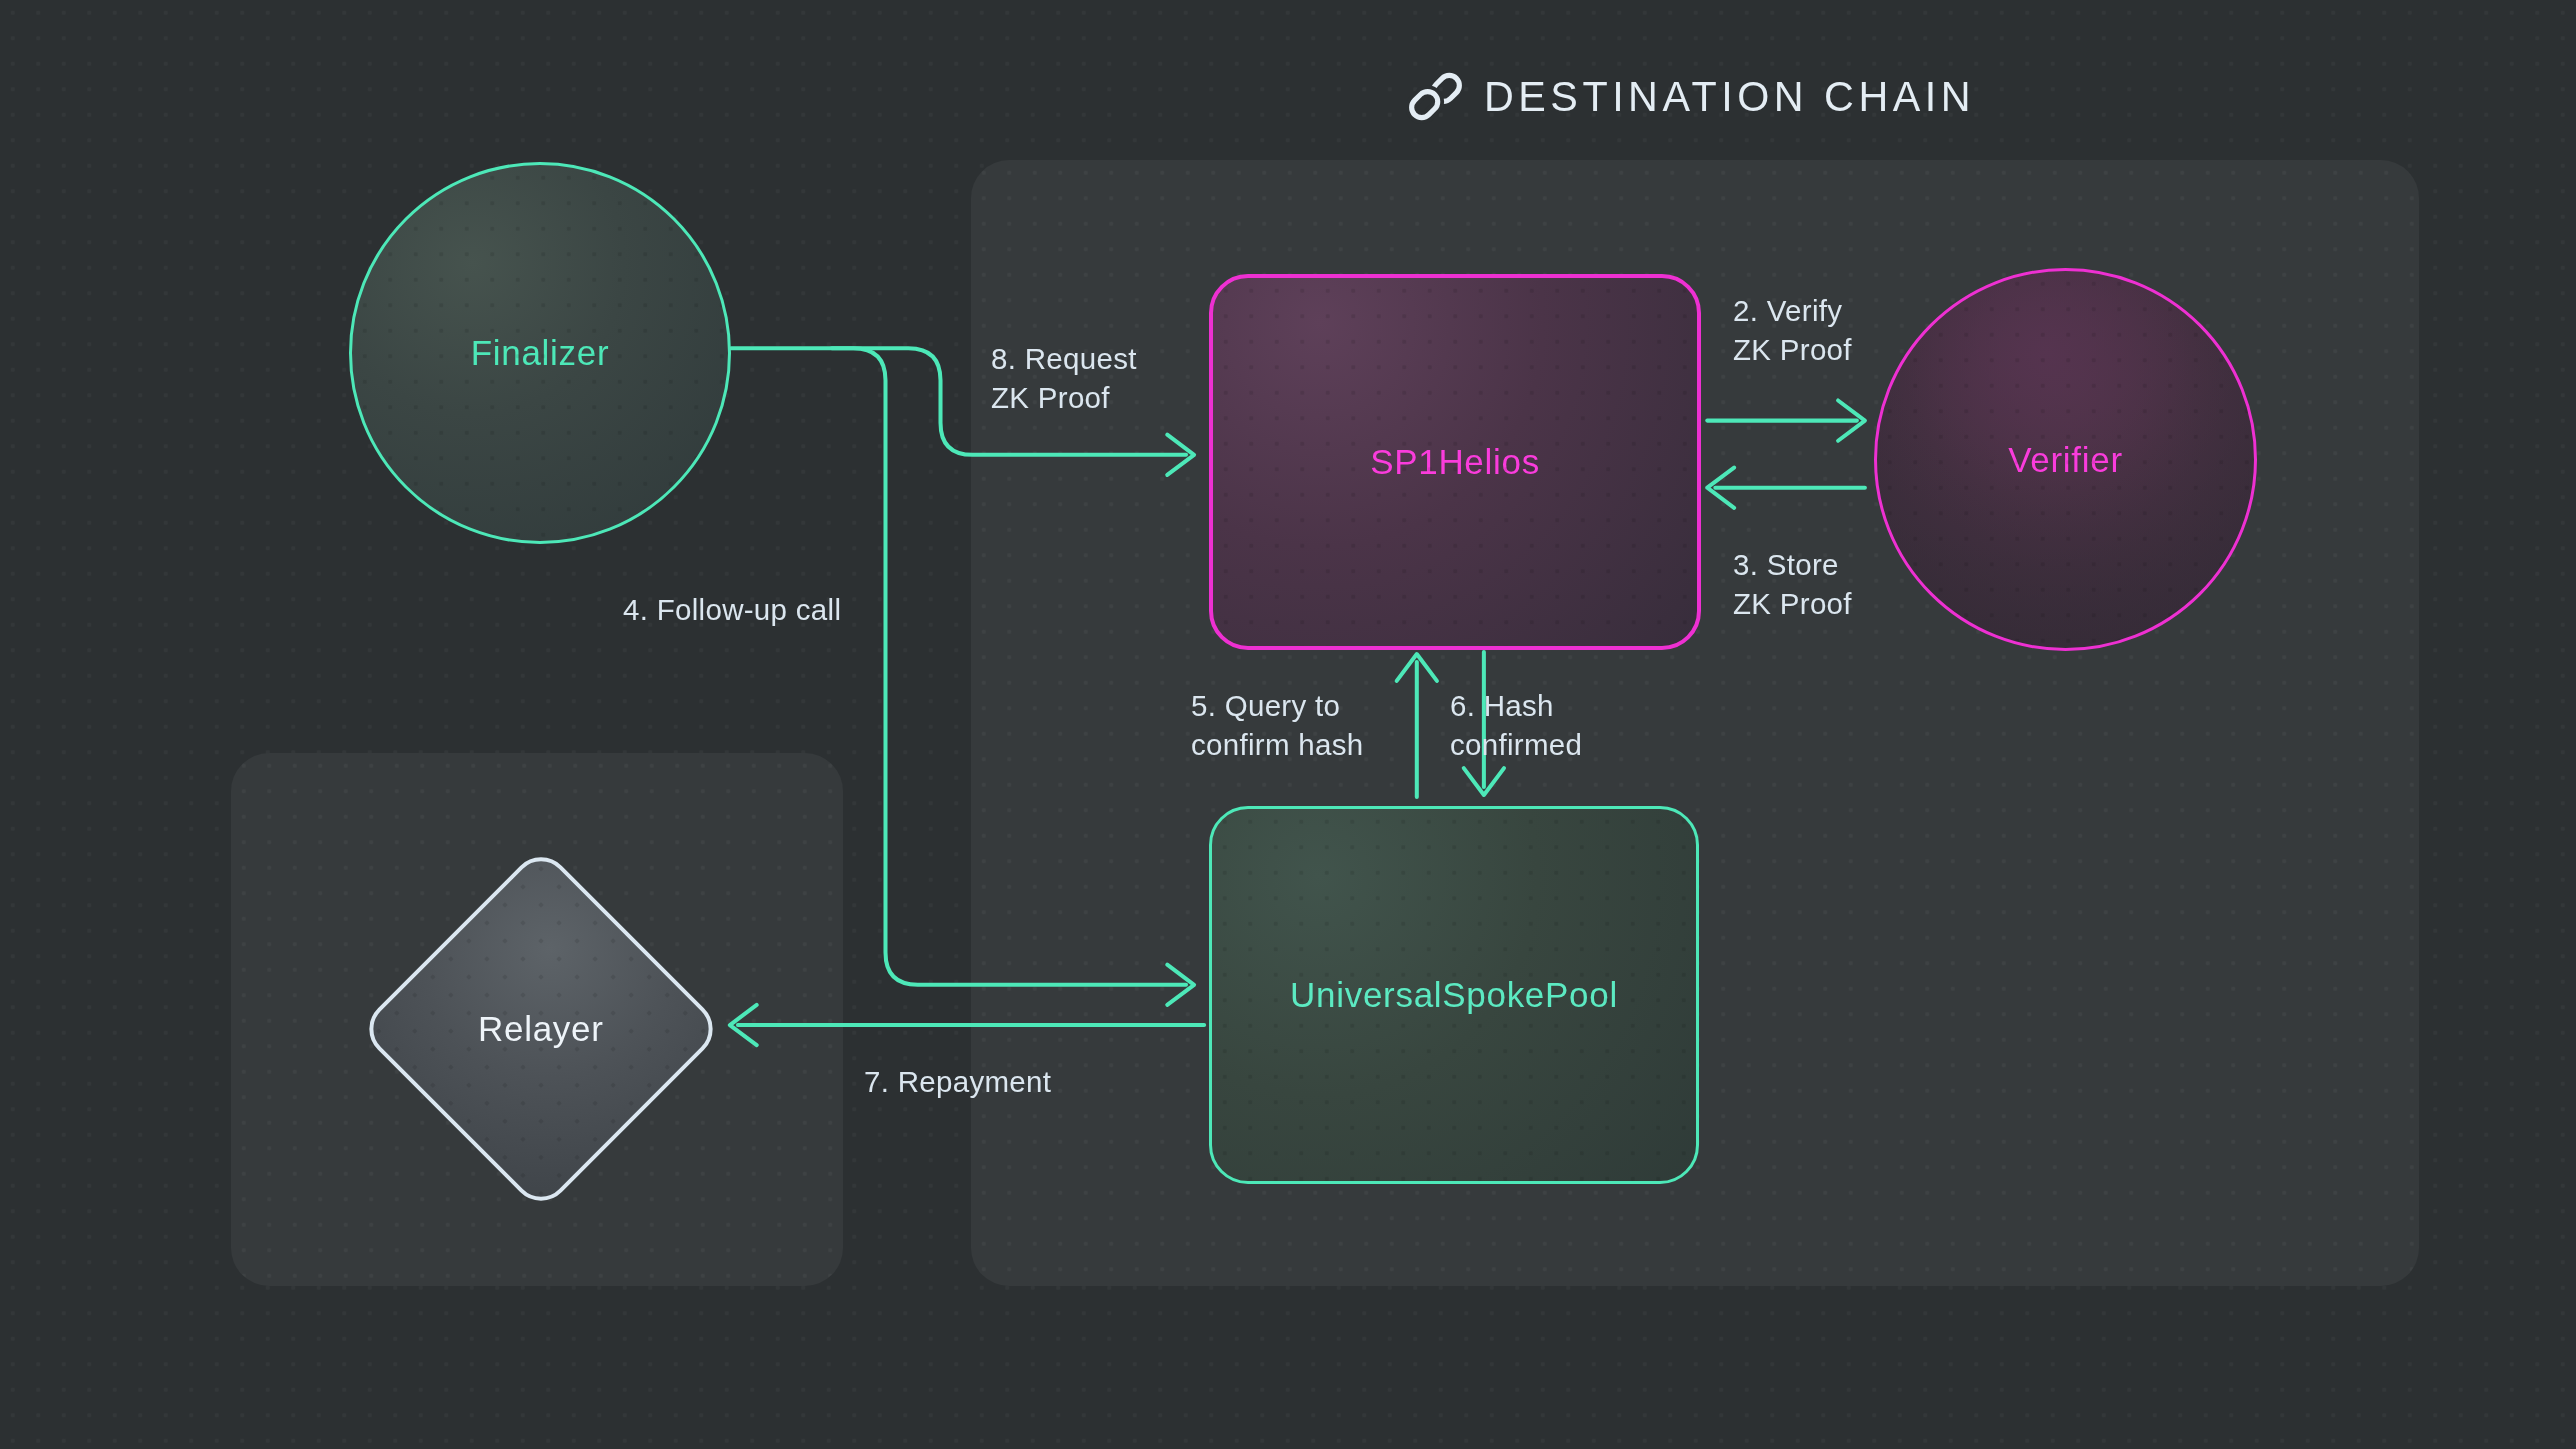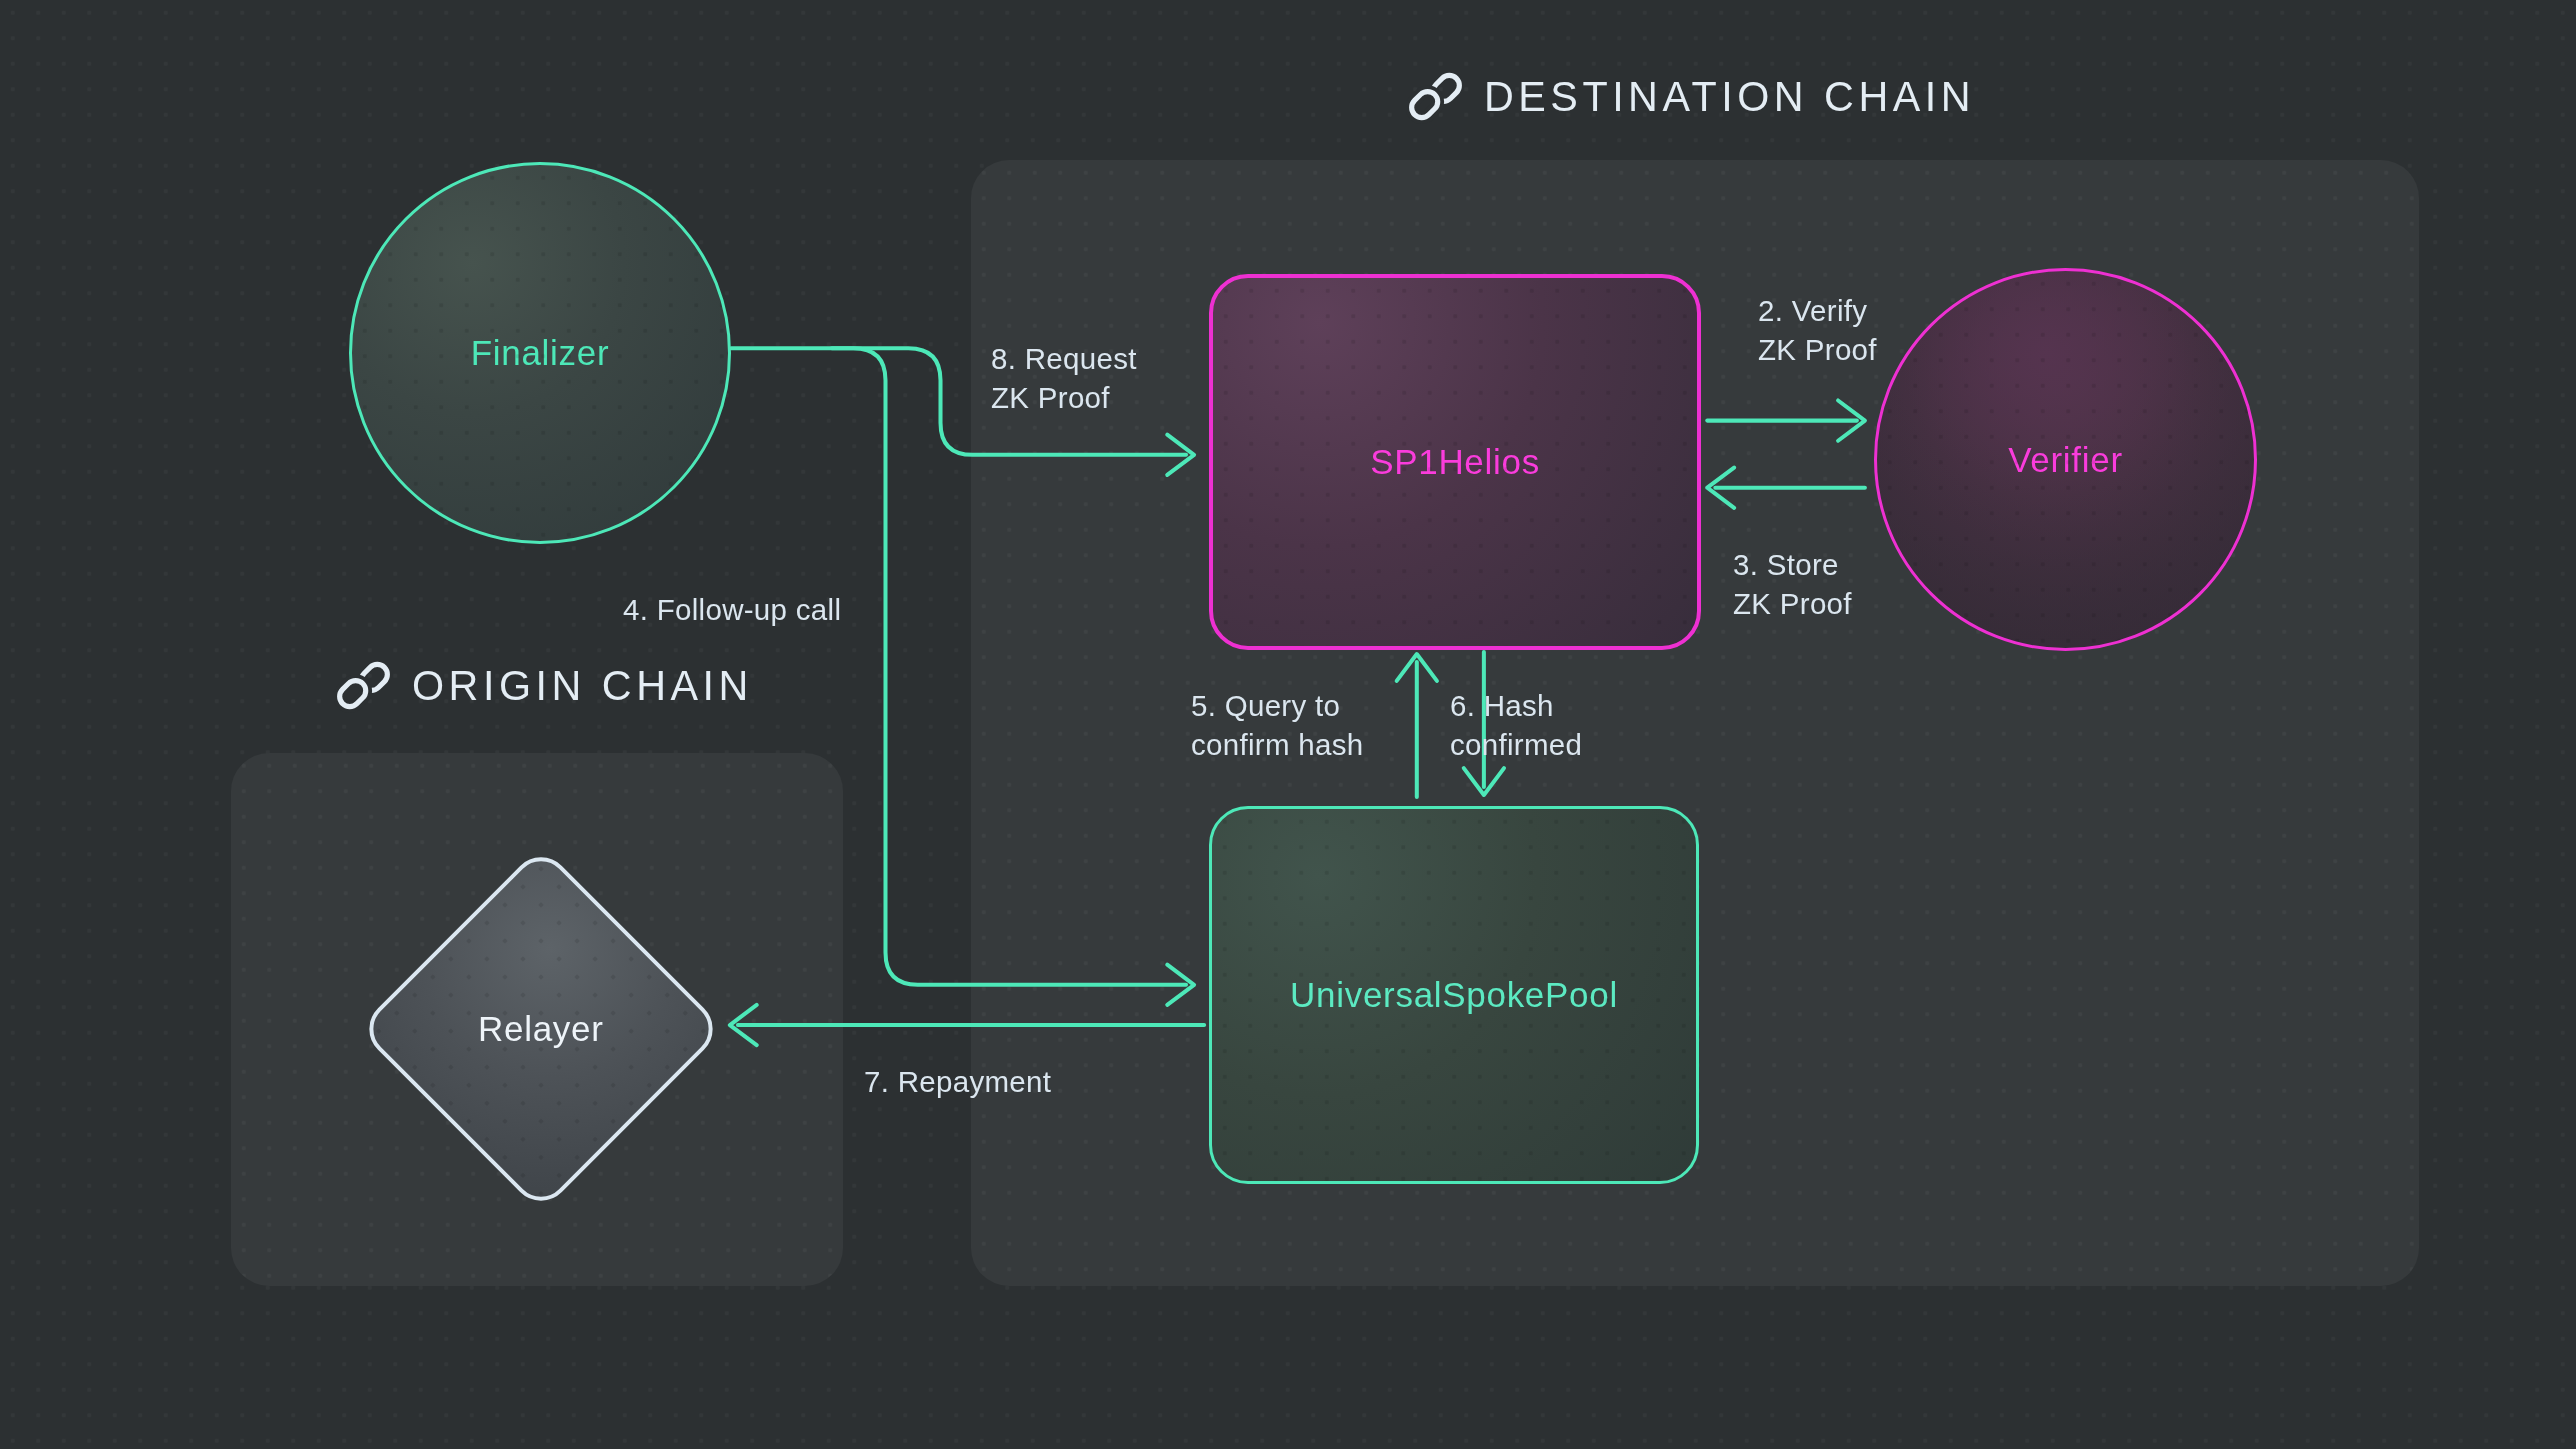--- a/index.html
+++ b/index.html
@@ -84,21 +84,21 @@
     background-image:radial-gradient(circle, rgba(0,0,0,0.10) 2px, transparent 2.3px);
     background-size:25.5px 25.5px;pointer-events:none;
   }
 
   .step-label{
     position:absolute;z-index:5;
     color:#dbe6ef;font-size:29.5px;line-height:39px;letter-spacing:0.3px;
     white-space:nowrap;
   }
   #step1{left:991px;top:339px;}
-  #step2{left:1733px;top:291px;margin-left:25px;}
+  #step2{left:1733px;top:291px;}
   #step3{left:1733px;top:545px;}
   #step4{left:623px;top:590px;}
   #step5{left:1191px;top:686px;}
   #step6{left:1450px;top:686px;}
   #step7{left:864px;top:1062px;}
 </style>
 </head>
 <body>
 
 <div id="canvas">
@@ -134,30 +134,20 @@
     <svg class="link-icon" viewBox="0 0 24 24">
       <g fill="none" stroke="#e4edf4" stroke-width="2.1" stroke-linecap="round">
         <rect x="10.6" y="4.6" width="11.6" height="8.2" rx="4.1" transform="rotate(-45 16.4 8.7)"></rect>
         <rect x="1.8" y="11.2" width="11.6" height="8.2" rx="4.1" transform="rotate(-45 7.6 15.3)" stroke="#2c3032" stroke-width="5.2"></rect>
         <rect x="1.8" y="11.2" width="11.6" height="8.2" rx="4.1" transform="rotate(-45 7.6 15.3)"></rect>
       </g>
     </svg>
     <span class="hdr-text">DESTINATION CHAIN</span>
   </div>
 
-  <div class="chain-header" id="origin-header">
-    <svg class="link-icon" viewBox="0 0 24 24">
-      <g fill="none" stroke="#e4edf4" stroke-width="2.1" stroke-linecap="round">
-        <rect x="10.6" y="4.6" width="11.6" height="8.2" rx="4.1" transform="rotate(-45 16.4 8.7)"></rect>
-        <rect x="1.8" y="11.2" width="11.6" height="8.2" rx="4.1" transform="rotate(-45 7.6 15.3)" stroke="#2c3032" stroke-width="5.2"></rect>
-        <rect x="1.8" y="11.2" width="11.6" height="8.2" rx="4.1" transform="rotate(-45 7.6 15.3)"></rect>
-      </g>
-    </svg>
-    <span class="hdr-text">ORIGIN CHAIN</span>
-  </div>
 
   <div class="node" id="node-finalizer">
     <div class="node-texture"></div>
     <span class="node-label">Finalizer</span>
   </div>
 
   <div class="node" id="node-sp1helios">
     <div class="node-texture"></div>
     <span class="node-label">SP1Helios</span>
   </div>

